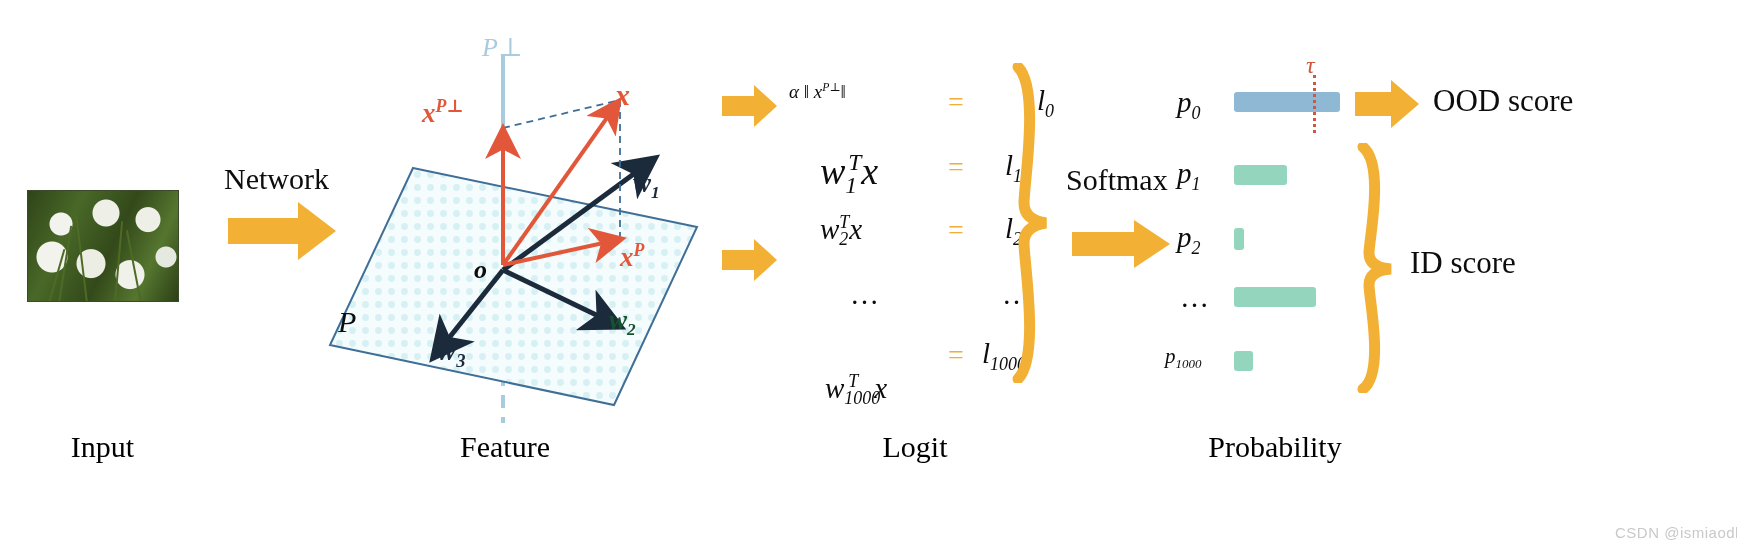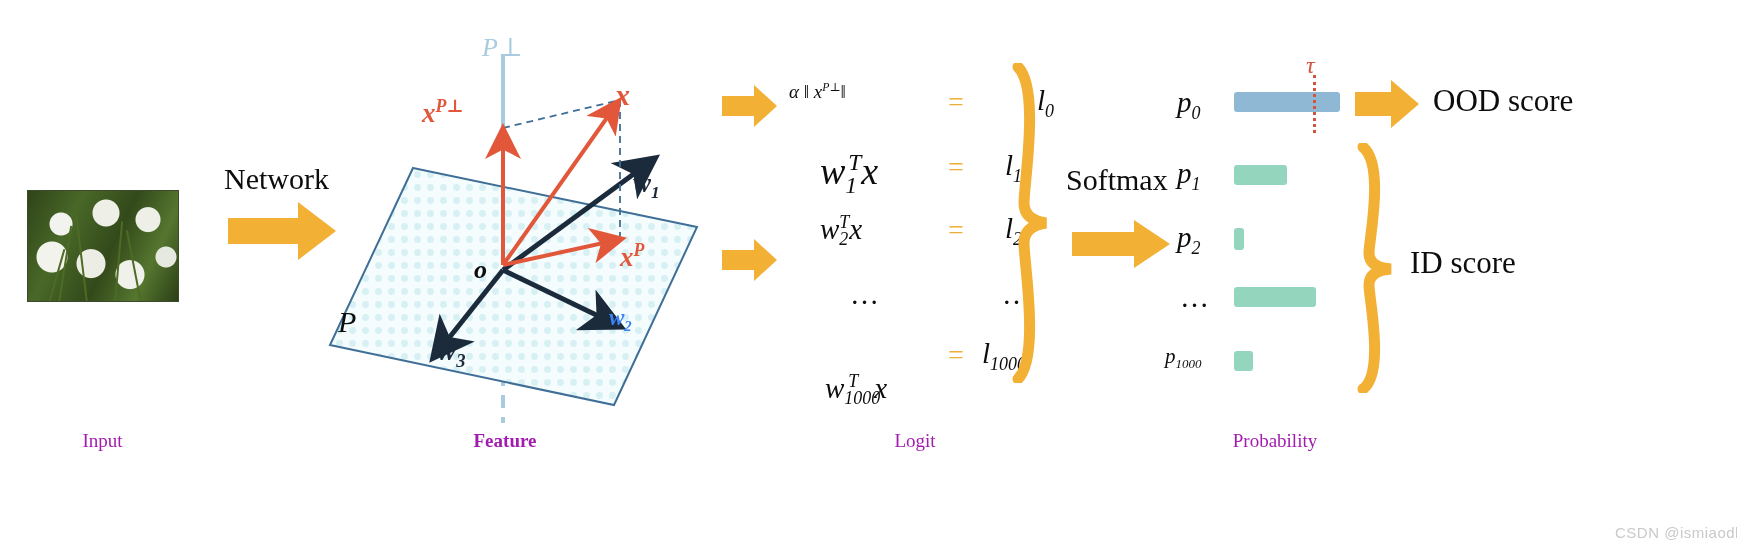--- a/index.html
+++ b/index.html
@@ -15,22 +15,22 @@
     width: 1737px;
     height: 554px;
     background: #ffffff;
     overflow: hidden;
   }
   .abs { position: absolute; }
 
   
   .stage-caption {
     font-family: "Liberation Serif", "DejaVu Serif", serif;
-    font-size: 19px;
-    color: #a21caf;
+    font-size: 30px;
+    color: #000000;
     text-align: center;
     white-space: nowrap;
   }
 
   
   .photo {
     width: 150px;
     height: 110px;
     border: 1px solid #3a4a2a;
     overflow: hidden;
@@ -161,21 +161,21 @@
 
     <line x1="118" y1="122" x2="265" y2="14" stroke="#1c2b3c" stroke-width="5" marker-end="url(#mk-dark)"></line>
 
     <line x1="118" y1="122" x2="230" y2="176" stroke="#1c2b3c" stroke-width="5" marker-end="url(#mk-dark)"></line>
 
     <line x1="118" y1="122" x2="52" y2="205" stroke="#1c2b3c" stroke-width="5" marker-end="url(#mk-dark)"></line>
   </svg>
   <div class="abs vec-label" style="left:633px; top:168px; font-size:27px; color:#1c2b3c;">
     <span>w</span><sub style="font-size:0.64em;">1</sub>
   </div>
-  <div class="abs vec-label" style="left:609px; top:305px; font-size:23px; color:#3b82f6;">
+  <div class="abs vec-label" style="left:609px; top:305px; font-size:27px; color:#14532d;">
     <span>w</span><sub style="font-size:0.64em;">2</sub>
   </div>
   <div class="abs vec-label" style="left:437px; top:334px; font-size:29px; color:#1c2b3c;">
     <span>w</span><sub style="font-size:0.64em;">3</sub>
   </div>
 
   <svg class="abs" width="260" height="210" viewBox="0 0 260 210" style="left:440px; top:85px;">
     <defs>
       <marker id="mk-red" markerWidth="9" markerHeight="9" refX="6.5" refY="4.5" orient="auto">
         <path d="M0,0 L9,4.5 L0,9 L2.4,4.5 Z" fill="#e2573a"></path>
@@ -283,19 +283,19 @@
     <path d="M0 14 H36 V2 L64 26 L36 50 V38 H0 Z" fill="#f2b035"></path>
   </svg>
   <div class="abs" style="left:1433px; top:83px; font-size:31px; color:#0d0d0d;">OOD score</div>
 
   <svg class="abs" width="62" height="250" viewBox="0 0 62 250" style="left:1355px; top:143px;">
     <path d="M8 4 C30 22 14 96 14 110 C14 120 22 125 36 126 C22 127 14 132 14 142 C14 156 30 230 8 246" fill="none" stroke="#f2b035" stroke-width="11" stroke-linecap="round"></path>
   </svg>
   <div class="abs" style="left:1410px; top:245px; font-size:31px; color:#0d0d0d;">ID score</div>
 
   <div class="abs stage-caption" style="left:40px; top:430px; width:125px;">Input</div>
-  <div class="abs stage-caption" style="left:435px; top:430px; width:140px;font-weight:bold;">Feature</div>
+  <div class="abs stage-caption" style="left:435px; top:430px; width:140px;">Feature</div>
   <div class="abs stage-caption" style="left:860px; top:430px; width:110px;">Logit</div>
   <div class="abs stage-caption" style="left:1175px; top:430px; width:200px;">Probability</div>
 
   <div class="abs watermark" style="left:1615px; top:524px;">CSDN @ismiaodh</div>
 
 </div>
 
 </body></html>

